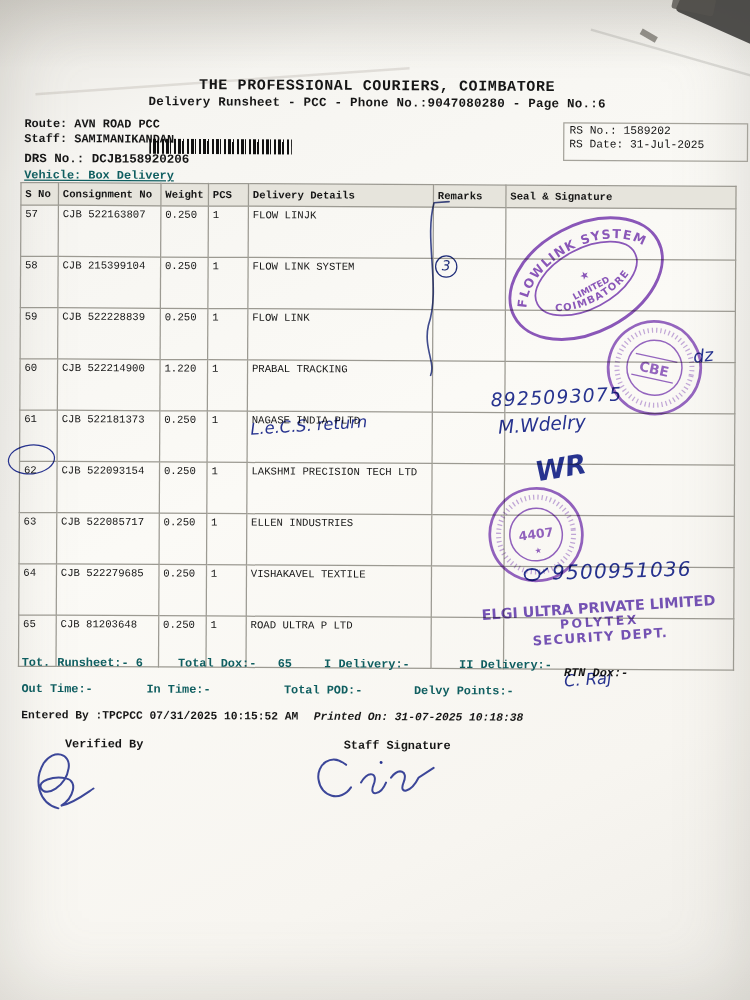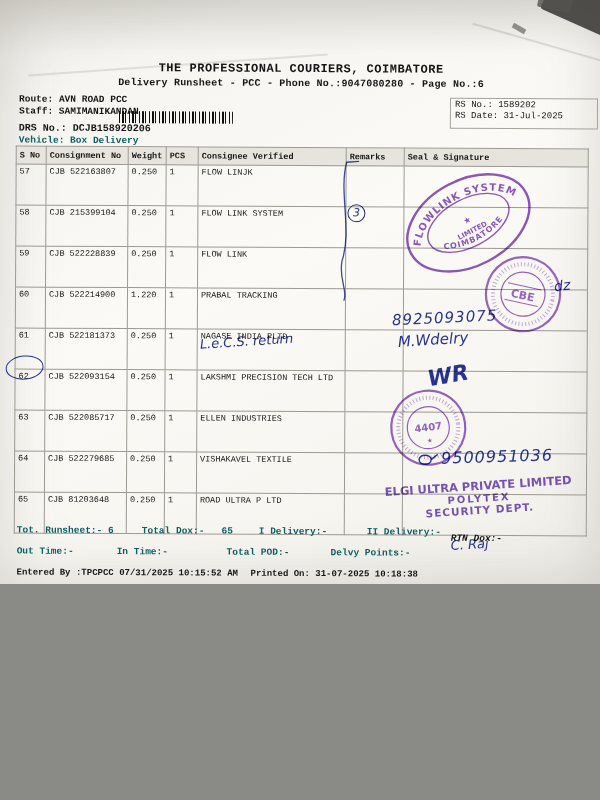--- a/index.html
+++ b/index.html
@@ -1,17 +1,17 @@
 <!DOCTYPE html>
 <html><head>
 <meta charset="utf-8">
 <style>
   html,body{margin:0;padding:0;background:#8a8a86;}
   .paper{
-    position:relative;width:600px;height:584px;overflow:hidden;
+    position:relative;width:600px;height:800px;overflow:hidden;
     background:linear-gradient(155deg,#e8e6e1 0%,#f6f5f1 14%,#fbfaf6 45%,#f7f5f0 78%,#efede8 100%);
     box-shadow:inset 0 0 60px rgba(120,115,105,.25);
     font-family:"Liberation Mono","DejaVu Sans Mono",monospace;color:#161616;
   }
   .doc{position:absolute;inset:0;transform:rotate(.3deg);}
   .pre{white-space:pre;}
   .title{position:absolute;top:62px;left:0;width:100%;text-align:center;font-weight:bold;font-size:12px;letter-spacing:.5px;}
   .subtitle{position:absolute;top:78px;left:0;width:100%;text-align:center;font-weight:bold;font-size:10px;letter-spacing:.2px;}
   .info{position:absolute;font-size:9.5px;font-weight:bold;}
   .teal{color:#0f5e60;}
@@ -56,39 +56,39 @@
     <div class="info pre" style="left:18px;top:95px;text-align:center;">Route: AVN ROAD PCC</div>
     <div class="info pre" style="left:18px;top:107px;">Staff: SAMIMANIKANDAN</div>
 
     <div class="rs-box">
       <div>RS No.: 1589202</div>
       <div>RS Date: 31-Jul-2025</div>
     </div>
 
     <div class="barcode"></div>
     <div class="info pre" style="left:18px;top:124px;font-size:10px;">DRS No.: DCJB158920206</div>
-    <div class="info pre teal" style="left:18px;top:136px;">Vehicle: Box Delivery</div>
+    <div class="info pre teal" style="left:18px;top:136px;text-decoration:underline;">Vehicle: Box Delivery</div>
 
     <table class="grid">
       <colgroup>
         <col style="width:30px">
           <col style="width:82px">
           <col style="width:38px">
           <col style="width:32px">
         <col style="width:148px">
           <col style="width:58px">
           <col style="width:184px">
       </colgroup>
       <thead>
         <tr>
           <th>S No</th>
           <th>Consignment No</th>
           <th>Weight</th>
           <th>PCS</th>
-          <th>Consignee Verified</th>
+          <th>Delivery Details</th>
           <th>Remarks</th>
           <th>Seal &amp; Signature</th>
         </tr>
       </thead>
       <tbody>
         <tr>
           <td>57</td>
           <td>CJB 522163807</td>
           <td>0.250</td>
           <td>1</td>
@@ -176,21 +176,21 @@
     <div class="f teal pre" style="left:260px;top:526px;">I Delivery:-</div>
     <div class="f teal pre" style="left:368px;top:526px;">II Delivery:-</div>
     <div class="f pre" style="left:452px;top:532px;font-style:italic;">RTN Dox:-</div>
 
     <div class="f teal pre" style="left:18px;top:547px;">Out Time:-</div>
     <div class="f teal pre" style="left:118px;top:547px;">In Time:-</div>
     <div class="f teal pre" style="left:228px;top:547px;">Total POD:-</div>
     <div class="f teal pre" style="left:332px;top:547px;">Delvy Points:-</div>
 
     <div class="f small pre" style="left:18px;top:569px;">Entered By :TPCPCC 07/31/2025 10:15:52 AM</div>
-    <div class="f small pre" style="left:252px;top:569px;">Printed On: 31-07-2025 10:18:38</div>
+    <div class="f small pre" style="left:252px;top:569px;font-style:italic;">Printed On: 31-07-2025 10:18:38</div>
 
     <div class="f pre" style="left:18px;top:591px;margin-left:35px;">Verified By</div>
     <div class="f pre" style="left:276px;top:591px;">Staff Signature</div>
 
     <svg class="stamp" style="left:336px;top:160px;" width="26" height="142" viewBox="0 0 26 142">
       <path d="M10,2 L22,1 M10,2 C2,32 16,70 6,100 C2,118 12,130 8,140" fill="none" stroke="#1f2d7a" stroke-width="1.3" stroke-linecap="round" opacity=".85"></path>
     </svg>
     <div class="circled3">3</div>
 
     <div class="circle62"></div>

